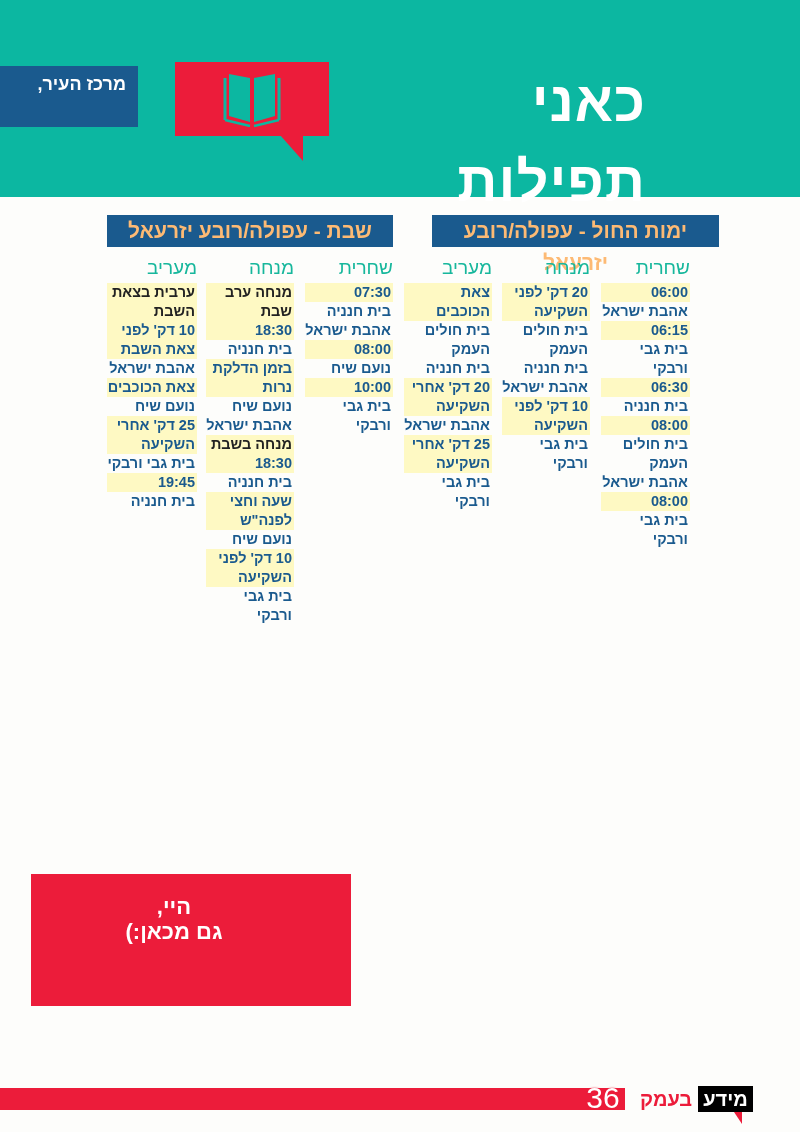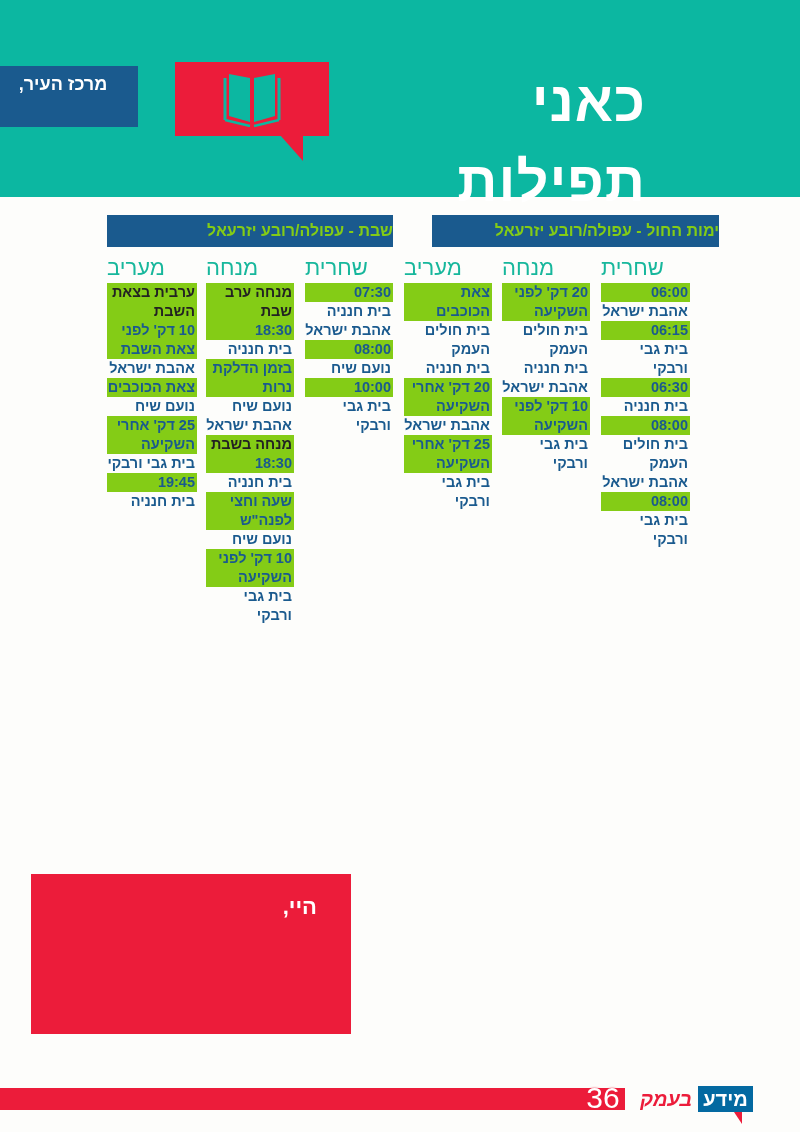--- a/index.html
+++ b/index.html
@@ -3,81 +3,81 @@
   <meta charset="utf-8">
   <style>
     * { margin: 0; padding: 0; box-sizing: border-box; }
     html, body { width: 800px; height: 1132px; background: #fdfdfb; overflow: hidden; }
     body { position: relative; font-family: "Liberation Sans", "DejaVu Sans", sans-serif; }
 
     .top-band { position: absolute; left: 0; top: 0; width: 800px; height: 197px; background: #0cb7a1; }
 
     .location-box {
       position: absolute; left: 0; top: 66px; width: 138px; height: 61px;
-      background: #1a5a8e; color: #fff; direction: rtl; text-align: center;
+      background: #1a5a8e; color: #fff; direction: rtl; text-align: right;
       padding: 6px 12px 0 0; font-weight: bold; font-size: 18px; line-height: 24px;
     }
 
     .bubble {
       position: absolute; left: 175px; top: 62px; width: 154px; height: 74px; background: #ec1c3a;
     }
     .bubble-tail2 {
       position: absolute; left: 280px; top: 135px; width: 23px; height: 26px;
       background: #ec1c3a; clip-path: polygon(0 0, 100% 0, 100% 100%);
     }
     .book-icon { position: absolute; left: 219px; top: 70px; width: 66px; height: 58px; }
 
     .main-title {
       position: absolute; left: 336px; top: 62px; width: 310px; height: 80px;
       color: #fff; font-size: 56px; font-weight: bold; direction: rtl; text-align: right;
       line-height: 80px; letter-spacing: 1px;
     }
 
     .section-header {
       position: absolute; top: 215px; height: 32px; background: #1a5a8e;
-      color: #84cc16; font-weight: bold; font-size: 16px; line-height: 32px;
-      direction: rtl; text-align: right;
+      color: #fdba74; font-weight: bold; font-size: 21px; line-height: 32px;
+      direction: rtl; text-align: center;
     }
     .sec-weekday { left: 404px; width: 287px; margin-left: 28px; }
     .sec-shabbat { left: 107px; width: 286px; }
 
     .col {
       position: absolute; top: 255px; direction: rtl; text-align: right;
     }
     .col-title {
-      color: #17b79c; font-size: 22px; text-align: left; height: 26px; line-height: 26px; margin-bottom: 2px;
+      color: #17b79c; font-size: 19px; text-align: right; height: 26px; line-height: 26px; margin-bottom: 2px;
     }
     .entry {
       color: #1a5a8e; font-weight: bold; font-size: 14.5px; line-height: 19px; padding-right: 2px;
     }
-    .entry.hl { background: #84cc16; }
+    .entry.hl { background: #fef9c3; }
     .entry.dark { color: #222; }
 
     .notice {
-      position: absolute; left: 31px; top: 874px; width: 320px; height: 160px; background: #ec1c3a;
-      color: #fff; direction: rtl; text-align: right; padding: 20px 34px 0 0;
+      position: absolute; left: 31px; top: 874px; width: 320px; height: 132px; background: #ec1c3a;
+      color: #fff; direction: rtl; text-align: center; padding: 20px 34px 0 0;
       font-weight: bold; font-size: 22px; line-height: 25px;
     }
 
     .footer-bar { position: absolute; left: 0; top: 1088px; width: 625px; height: 22px; background: #ec1c3a; }
     .page-num {
       position: absolute; left: 578px; top: 1082px; width: 50px; height: 32px;
       color: #fff; font-weight: normal; font-size: 30px; line-height: 32px; text-align: center;
       text-shadow: 0 0 2px #ec1c3a;
     }
     .brand {
       position: absolute; left: 640px; top: 1084px; height: 30px; direction: rtl; display: flex; align-items: center;
       font-weight: bold; font-size: 20px;
     }
-    .brand-box { background: #0369a1; color: #fff; padding: 0 5px; height: 26px; line-height: 26px; position: relative; }
+    .brand-box { background: #000000; color: #fff; padding: 0 5px; height: 26px; line-height: 26px; position: relative; }
     .brand-box::after {
       content: ""; position: absolute; left: 36px; top: 26px; width: 0; height: 0;
       border-left: 8px solid transparent; border-top: 12px solid #ec1c3a;
     }
-    .brand-text { color: #ec1c3a; padding-right: 6px; line-height: 26px; font-style: italic; }
+    .brand-text { color: #ec1c3a; padding-right: 6px; line-height: 26px; }
   </style>
 </head>
 <body>
 
 <div class="top-band"></div>
 
 <div class="location-box">
   <div>מרכז העיר,</div>
 </div>
 
@@ -178,20 +178,21 @@
     <div class="entry">נועם שיח</div>
     <div class="entry hl">25 דק' אחרי</div>
     <div class="entry hl">השקיעה</div>
     <div class="entry">בית גבי ורבקי</div>
     <div class="entry hl">19:45</div>
     <div class="entry">בית חנניה</div>
   </div>
 
 <div class="notice">
   <div>היי,</div>
+  <div>גם מכאן:)</div>
 </div>
 
 <div class="footer-bar"></div>
 <div class="page-num">36</div>
 <div class="brand">
   <span class="brand-box">מידע</span>
   <span class="brand-text">בעמק</span>
 </div>
 
 </body></html>

